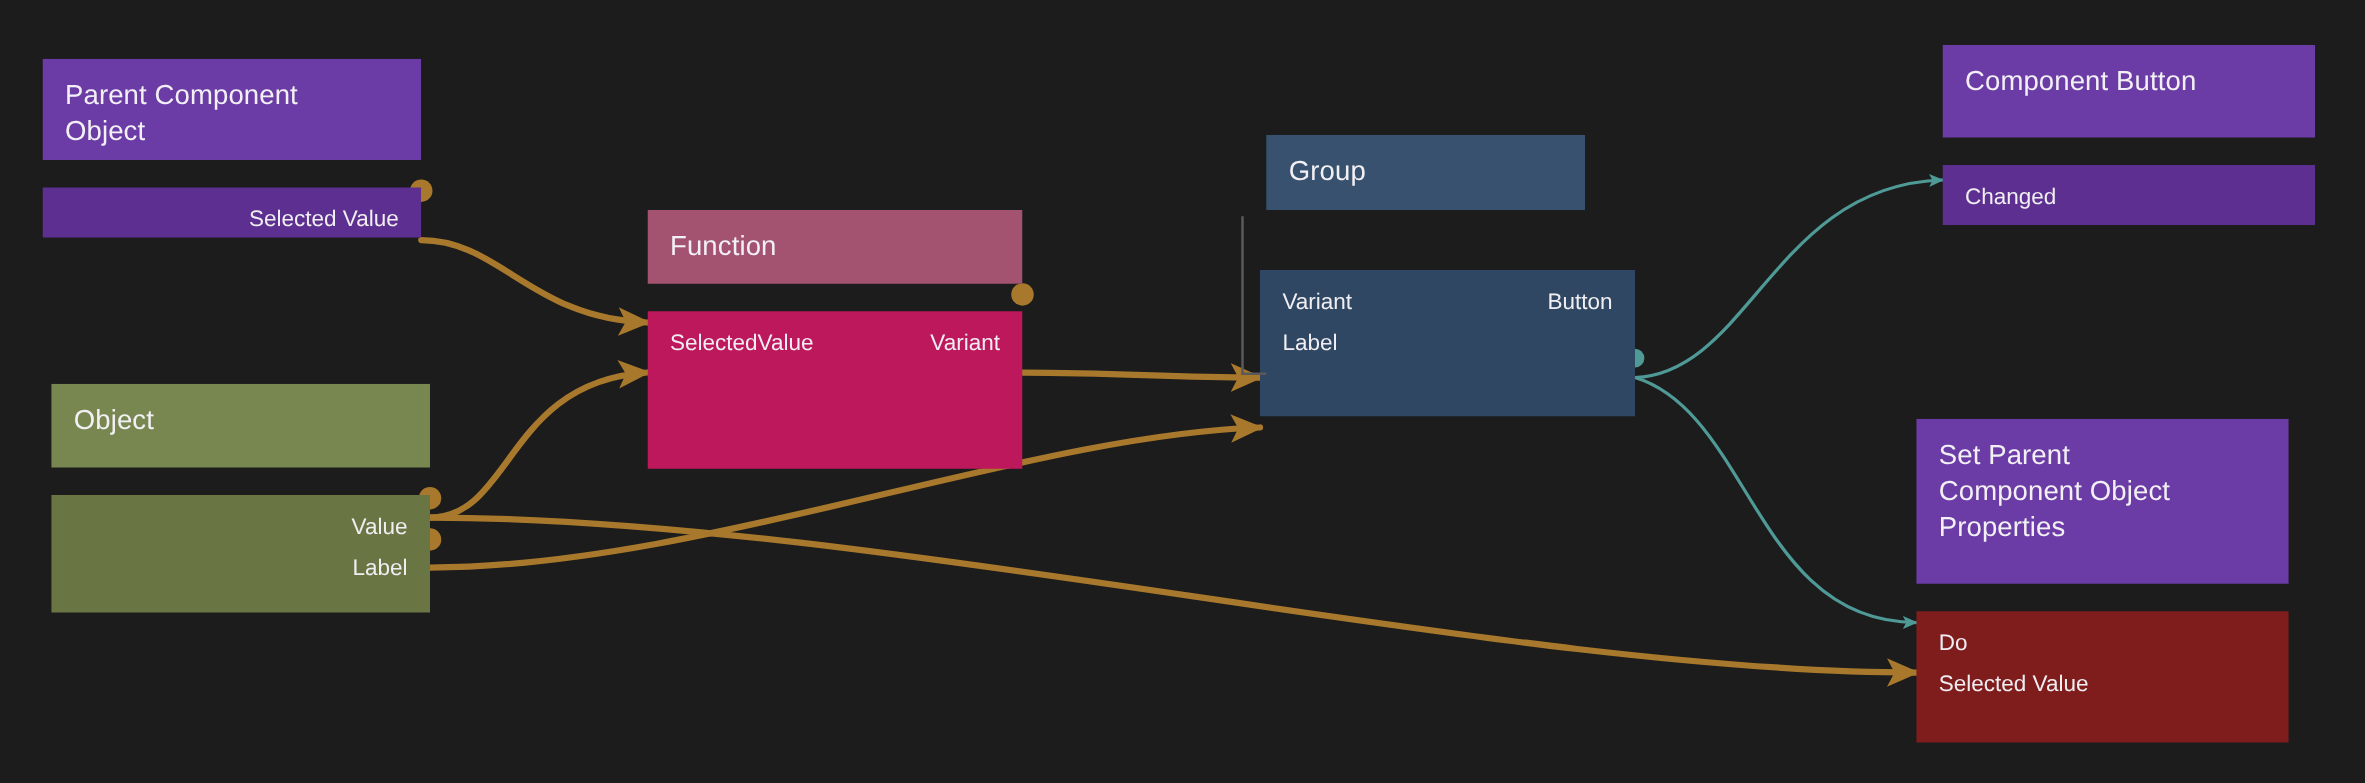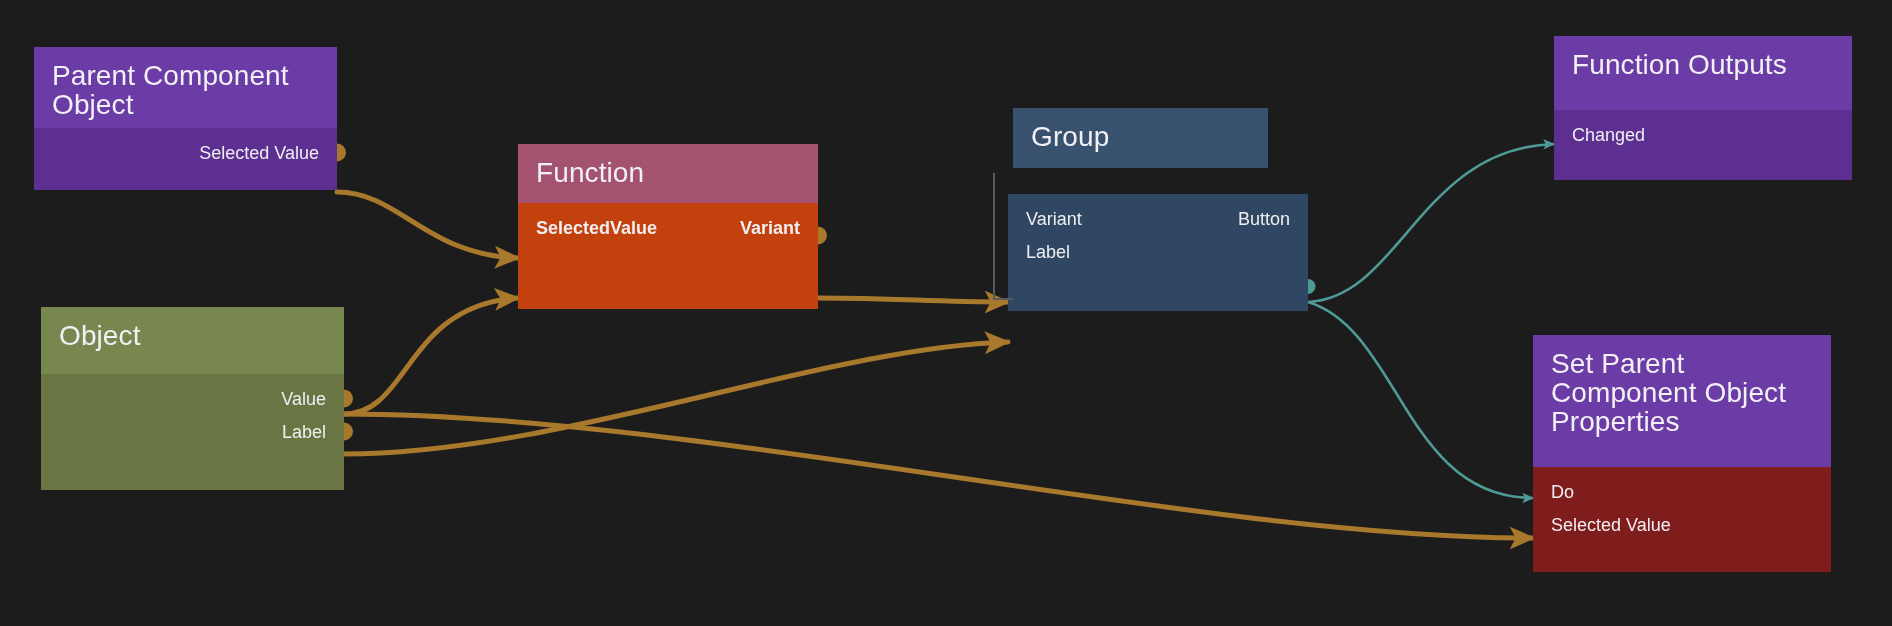--- a/index.html
+++ b/index.html
@@ -29,30 +29,31 @@
   }
   .node {
     position: absolute;
     box-sizing: border-box;
     overflow: hidden;
   }
   .node-header {
     box-sizing: border-box;
     padding: 14px 18px 14px 18px;
     color: #f2f0f5;
-    font-size: 28px;
+    font-size: 22px;
     line-height: 29px;
     font-weight: 400;
     letter-spacing: 0.1px;
     white-space: pre-line;
   }
   .node-body {
     box-sizing: border-box;
     padding: 8px 0 28px 0;
     position: relative;
+    margin-top: 22px;
   }
   .port-row {
     position: relative;
     height: 33px;
     display: flex;
     align-items: center;
     box-sizing: border-box;
   }
   .port-label {
     font-size: 18px;
@@ -134,23 +135,23 @@
         <div class="node-header" style="background: rgb(120, 135, 79); height: 67px;">Object</div>
         <div class="node-body" style="background: rgb(105, 118, 68); height: 132px;">
           <div class="port-row port-out">
             <span class="port-label">Value</span>
           </div>
           <div class="port-row port-out">
             <span class="port-label">Label</span>
           </div>
         </div>
       </div>
-      <div class="node n-pink" style="left: 518px; top: 144px; width: 300px; height: 165px;">
+      <div class="node n-pink" style="left: 518px; top: 168px; width: 300px; height: 207px;">
         <div class="node-header" style="background: rgb(163, 83, 111); height: 59px;">Function</div>
-        <div class="node-body" style="background: #c2410c; height: 130px; font-weight: bold;">
+        <div class="node-body" style="background: #be185d; height: 130px;">
           <div class="port-row port-both">
             <span class="port-label">SelectedValue</span>
             <span class="port-label">Variant</span>
           </div>
         </div>
       </div>
       <div class="node n-blue" style="left: 968px; top: 108px; width: 300px; height: 60px; padding-left: 45px;">
         <div class="node-header" style="background: rgb(55, 81, 110); height: 60px;">Group</div>
       </div>
       <div class="node n-blue" style="left: 1008px; top: 194px; width: 300px; height: 185px;">
@@ -158,21 +159,21 @@
           <div class="port-row port-both">
             <span class="port-label">Variant</span>
             <span class="port-label">Button</span>
           </div>
           <div class="port-row port-in">
             <span class="port-label">Label</span>
           </div>
         </div>
       </div>
       <div class="node n-purple" style="left: 1554px; top: 36px; width: 298px; height: 144px;">
-        <div class="node-header" style="background: rgb(107, 60, 165); height: 74px;">Function Outputs</div>
+        <div class="node-header" style="background: rgb(107, 60, 165); height: 74px;">Component Button</div>
         <div class="node-body" style="background: rgb(92, 47, 144); height: 70px;">
           <div class="port-row port-in">
             <span class="port-label">Changed</span>
           </div>
         </div>
       </div>
       <div class="node n-purple" style="left: 1533px; top: 335px; width: 298px; height: 273px;">
         <div class="node-header" style="background: rgb(107, 60, 165); height: 132px;">Set Parent
 Component Object
 Properties</div>

